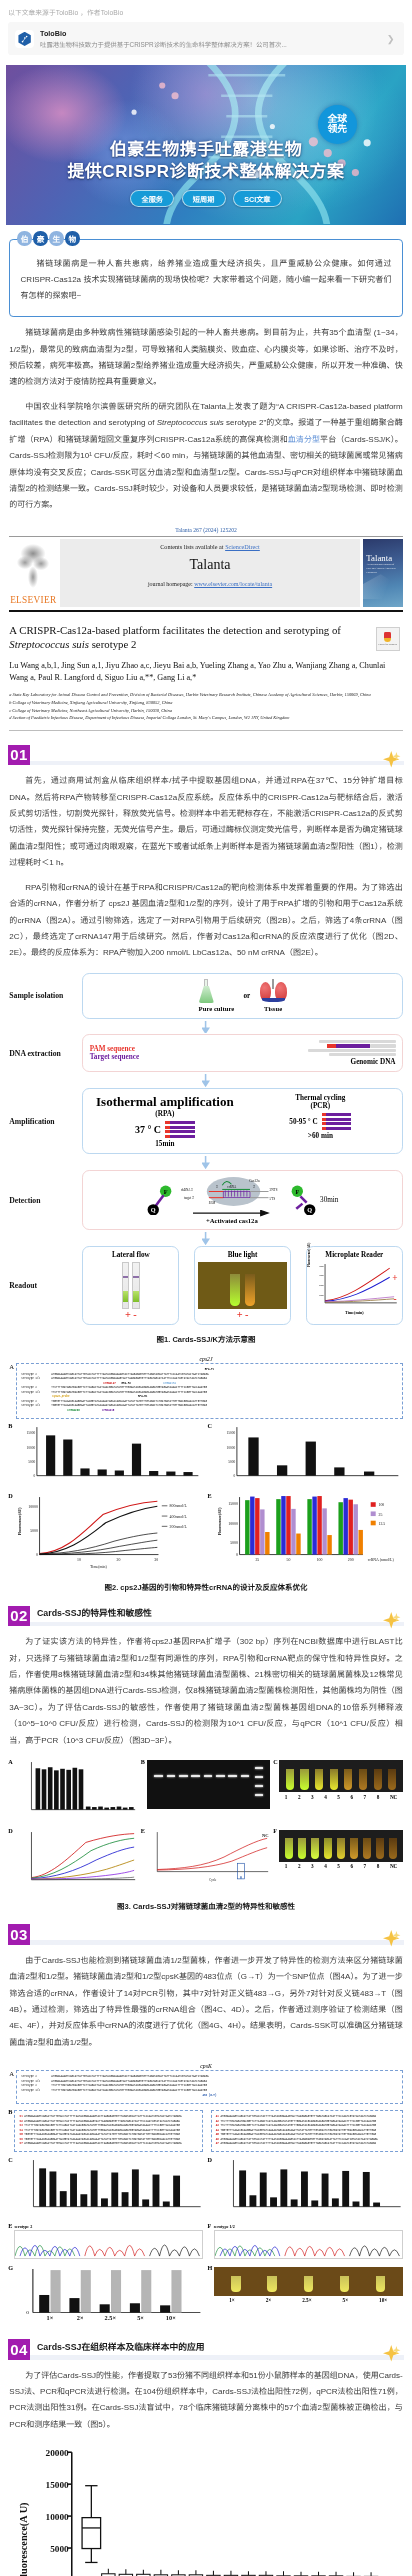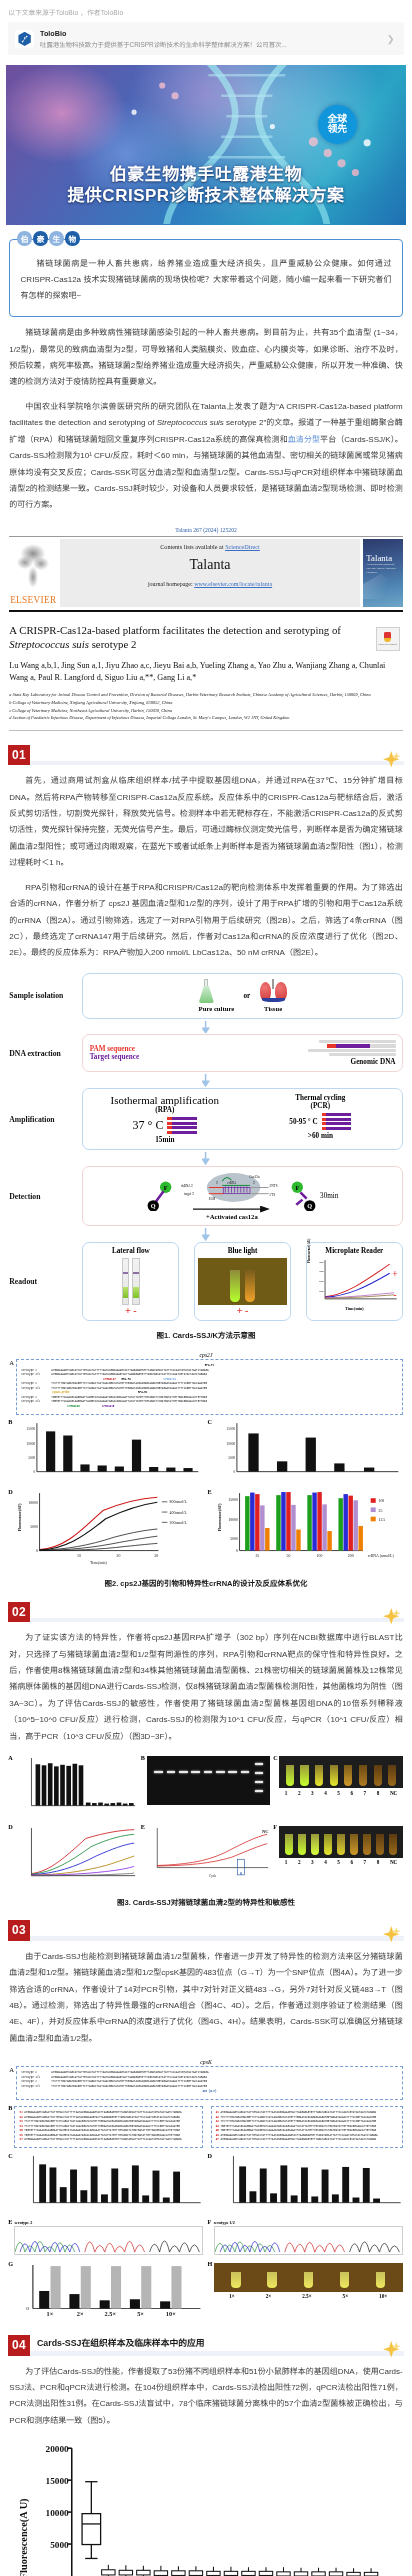--- a/index.html
+++ b/index.html
@@ -257,25 +257,25 @@
   .paper-rule { border-top: 0.5px solid #bdbdbd; margin: 8.2px 9.3px 0 9.3px; }
 
   
   .sec {
     margin: 13.4px 8.2px 0 8.2px;
     display: flex; align-items: stretch;
     position: relative;
     height: 20.6px;
   }
   .sec-num {
-    background: #b91c1c;
+    background: #a21caf;
     color: #fff;
     width: 21.6px; flex: 0 0 21.6px;
     display: flex; align-items: center; justify-content: center;
-    font-size: 12px; font-weight: bold;
+    font-size: 15px; font-weight: bold;
     letter-spacing: 0.3px;
   }
   .sec-title-wrap {
     flex: 1 1 auto;
     display: flex; flex-direction: column; justify-content: flex-end;
   }
   .sec-title {
     font-size: 8.8px; font-weight: bold; color: #1a1a1a;
     padding: 0 0 2.1px 7.2px;
   }
@@ -486,20 +486,25 @@
       </g>
     </svg>
     <div class="shine"></div>
     <div class="hero-badge">
       <span>全球</span>
       <span>领先</span>
     </div>
     <div class="hero-titles">
       <div class="hero-l1">伯豪生物携手吐露港生物</div>
       <div class="hero-l2">提供CRISPR诊断技术整体解决方案</div>
+      <div class="hero-pills">
+        <div class="pill">全服务</div>
+        <div class="pill">短周期</div>
+        <div class="pill">SCI文章</div>
+      </div>
     </div>
   </div>
 
   <div class="intro-wrap">
     <div class="intro-tag">
       <span>伯</span>
       <span>豪</span>
       <span>生</span>
       <span>物</span>
     </div>
@@ -636,24 +641,24 @@
       <svg width="7.2" height="12.4" viewBox="0 0 14 24">
           <path d="M7 0 L7 16 M1 14 L7 23 L13 14 Z" stroke="#9fc4e8" stroke-width="3" fill="#9fc4e8"></path>
         </svg>
     </div>
 
     <div class="schem-row">
       <div class="schem-label">Amplification</div>
       <div class="schem-card card-blue">
         <div style="display:flex;width:100%;gap:5.2px;text-align:center;">
           <div style="flex:1;">
-            <div style="font-weight:normal;font-size:11px;">Isothermal amplification</div>
+            <div style="font-weight:bold;font-size:13px;">Isothermal amplification</div>
             <div style="font-weight:bold;font-size:7.2px;">(RPA)</div>
             <div style="display:flex;align-items:center;justify-content:center;gap:4.1px;margin-top:3.1px;">
-              <span style="font-weight:normal;font-size:12px;">37 ° C</span>
+              <span style="font-weight:bold;font-size:10px;">37 ° C</span>
               <span class="rpa-cluster">
                 <span class="r">
                     <b></b>
                     <i></i>
                   </span>
                   <span class="r">
                     <b></b>
                     <i></i>
                   </span>
                 <span class="r">
@@ -1000,20 +1005,21 @@
         </div>
       </div>
     </div>
 
     <div class="fig-cap">图2. cps2J基因的引物和特异性crRNA的设计及反应体系优化</div>
   </div>
 
   <div class="sec">
     <div class="sec-num">02</div>
     <div class="sec-title-wrap">
+      <div class="sec-title">Cards-SSJ的特异性和敏感性</div>
       <div class="sec-underline"></div>
     </div>
     <svg class="sec-spark" viewBox="0 0 36 36" aria-hidden="true">
       <g fill="#f5c242">
           <polygon points="18,2 22,14 34,18 22,22 18,34 14,22 2,18 14,14"></polygon>
         </g>
       <g fill="#f7d97a">
           <polygon points="28,4 30,10 36,12 30,14 28,20 26,14 20,12 26,10"></polygon>
         </g>
     </svg>

